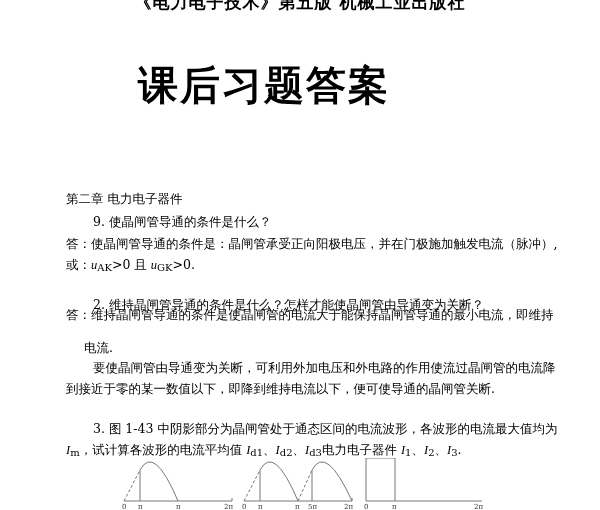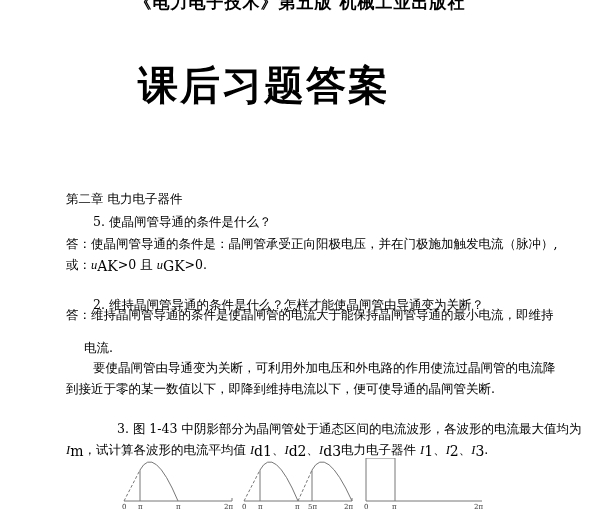--- a/index.html
+++ b/index.html
@@ -17,45 +17,45 @@
       position: absolute; top: 58px; left: 0; width: 528px; text-align: center;
       font-family: "DejaVu Sans", "Liberation Sans", sans-serif;
       font-size: 40px; font-weight: bold; letter-spacing: 2px;
     }
     .line {
       position: absolute; left: 66px; font-size: 12.5px; font-weight: normal;
       white-space: nowrap; line-height: 16px;
     }
     .indent { left: 93px; }
     i.v { font-style: italic; font-family: "Liberation Serif", serif; }
-    sub { font-size: 14px; vertical-align: -2px; text-align: center; }
+    sub { font-size: 10px; vertical-align: -2px; text-align: center; }
     .figures { position: absolute; left: 112px; top: 458px; }
   </style>
 </head>
 <body>
 
 <div class="page-header">《电力电子技术》第五版 机械工业出版社</div>
 
 <div class="main-title">课后习题答案</div>
 
 <div class="line" style="top:191px;">第二章  电力电子器件</div>
 
-<div class="line indent" style="top:214px;">5. 使晶闸管导通的条件是什么？</div>
+<div class="line indent" style="top:214px;">9. 使晶闸管导通的条件是什么？</div>
 <div class="line" style="top:236px;">答：使晶闸管导通的条件是：晶闸管承受正向阳极电压，并在门极施加触发电流（脉冲）,</div>
 <div class="line" style="top:257px;">
   <span>或：</span><i class="v">u</i><sub>AK</sub><span>&gt;0 且 </span><i class="v">u</i><sub>GK</sub><span>&gt;0.</span>
 </div>
 
 <div class="line indent" style="top:297px;">2. 维持晶闸管导通的条件是什么？怎样才能使晶闸管由导通变为关断？</div>
 <div class="line" style="top:307px;">答：维持晶闸管导通的条件是使晶闸管的电流大于能保持晶闸管导通的最小电流，即维持</div>
 <div class="line" style="top:340px;margin-left:18px;">电流.</div>
 <div class="line indent" style="top:360px;">要使晶闸管由导通变为关断，可利用外加电压和外电路的作用使流过晶闸管的电流降</div>
 <div class="line" style="top:381px;">到接近于零的某一数值以下，即降到维持电流以下，便可使导通的晶闸管关断.</div>
 
-<div class="line indent" style="top:421px;margin-left:24px;">3. 图 1-43 中阴影部分为晶闸管处于通态区间的电流波形，各波形的电流最大值均为</div>
+<div class="line indent" style="top:421px;">3. 图 1-43 中阴影部分为晶闸管处于通态区间的电流波形，各波形的电流最大值均为</div>
 <div class="line" style="top:442px;">
   <i class="v">I</i><sub>m</sub><span>，试计算各波形的电流平均值 </span><i class="v">I</i><sub>d1</sub><span>、</span><i class="v">I</i><sub>d2</sub><span>、</span><i class="v">I</i><sub>d3</sub><span>电力电子器件 </span><i class="v">I</i><sub>1</sub><span>、</span><i class="v">I</i><sub>2</sub><span>、</span><i class="v">I</i><sub>3</sub><span>.</span>
 </div>
 
 <svg class="figures" width="380" height="52" viewBox="0 0 380 52">
   <g fill="none" stroke="#777" stroke-width="1">
     <line x1="12" y1="43" x2="120" y2="43"></line>
     <line x1="120" y1="40" x2="120" y2="43"></line>
     <path d="M12,43 L28,12" stroke-dasharray="3,2"></path>
     <line x1="28" y1="12" x2="28" y2="43"></line>

